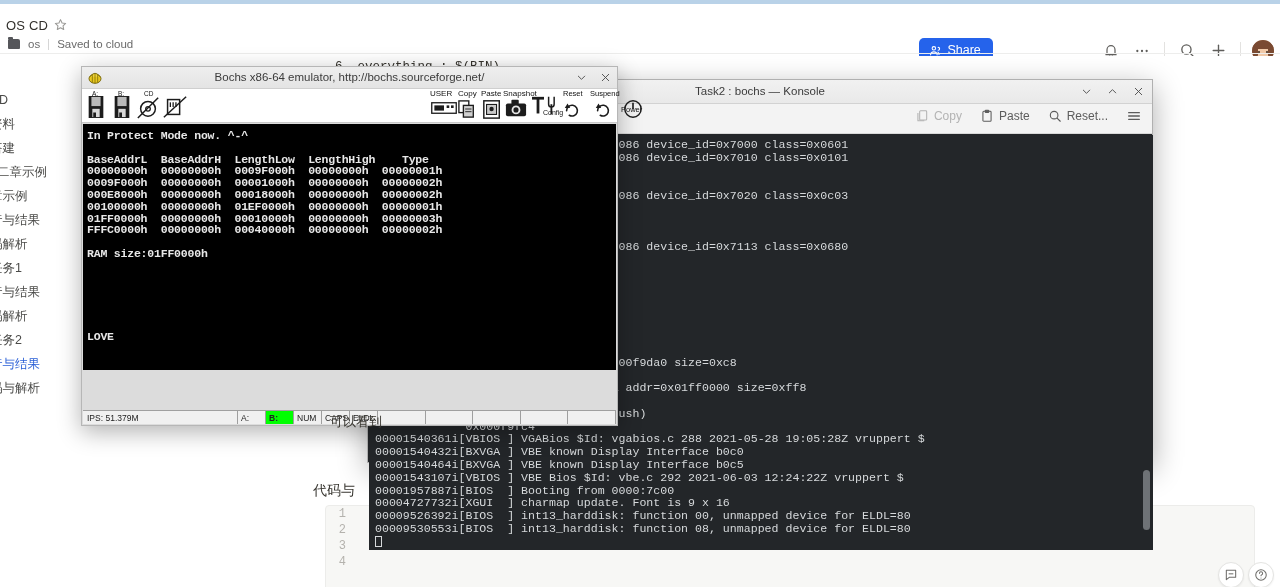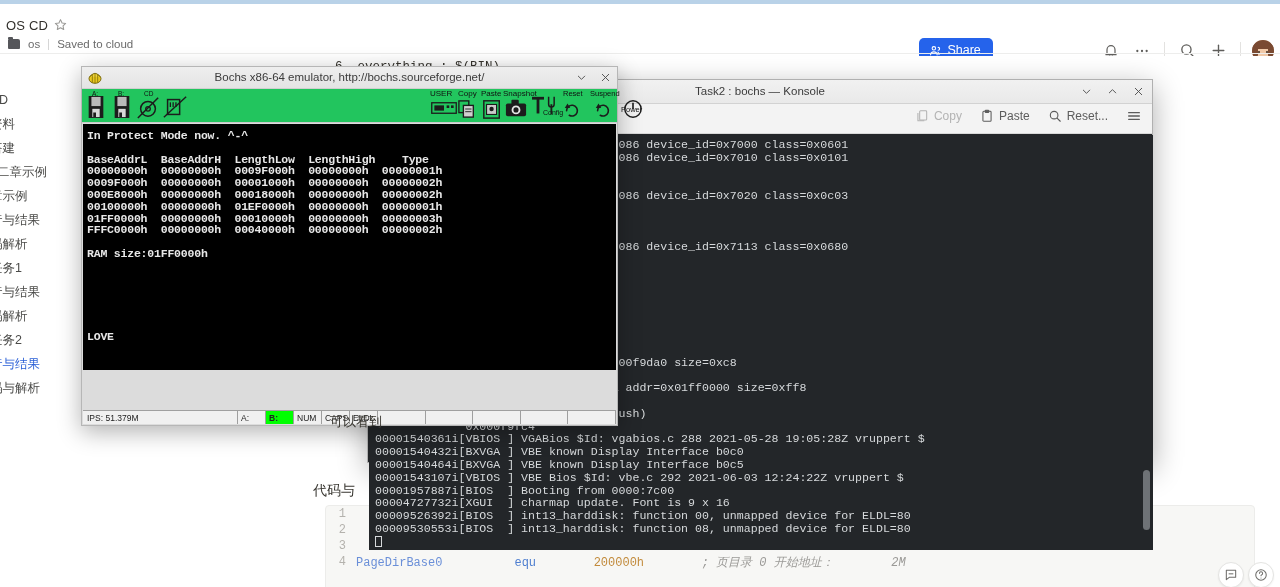--- a/index.html
+++ b/index.html
@@ -85,21 +85,21 @@
   .bochs-win {
     position:absolute; left:81px; top:66px; width:537px; height:360px;
     background:#dcdcdc; border:1px solid #b6b6b6;
     box-shadow:0 6px 22px rgba(0,0,0,.30);
   }
   .bochs-titlebar { position:relative; height:22px; background:linear-gradient(#eeeeee,#e4e4e4); border-bottom:1px solid #cfcfcf; }
   .bochs-appicon { position:absolute; left:5px; top:3px; width:16px; height:16px; }
   .bochs-title { position:absolute; left:0; right:0; top:4px; text-align:center; font-size:11.5px; color:#3b3b3b; }
   .bochs-winbtns { position:absolute; right:6px; top:3px; display:flex; gap:12px; color:#4a4a4a; }
   .bochs-winbtn { width:12px; height:14px; display:flex; align-items:center; justify-content:center; cursor:pointer; }
-  .bochs-toolbar { height:34px; background:#22c55e; border-bottom:1px solid #c9c9c9; position:relative; }
+  .bochs-toolbar { height:34px; background:#ffffff; border-bottom:1px solid #c9c9c9; position:relative; }
   .tb-icon { position:absolute; top:2px; width:22px; height:30px; cursor:pointer; }
   .tb-cap { position:absolute; font-size:6.5px; color:#111; font-family:"Liberation Sans", sans-serif; white-space:nowrap; }
 
   .bochs-screen {
     position:absolute; left:1px; top:57px; width:533px; height:246px;
     background:#000; color:#e8e8e8;
     font-family:"Liberation Mono","DejaVu Sans Mono",monospace;
     font-size:11.5px; line-height:11.8px; padding:6px 4px 0 4px;
     overflow:hidden; white-space:pre; font-weight:bold; letter-spacing:-0.2px;
   }
@@ -258,21 +258,20 @@
       <div class="code-row">
         <div class="code-gutter">2</div>
         <div class="code-text"></div>
       </div>
       <div class="code-row">
         <div class="code-gutter">3</div>
         <div class="code-text"></div>
       </div>
       <div class="code-row">
         <div class="code-gutter">4</div>
-        <div class="code-text"><span class="tok-id">PageDirBase0</span><span>          </span><span class="tok-kw">equ</span><span>        </span><span class="tok-num">200000h</span><span>        </span><span class="tok-cmt">; 页目录 0 开始地址：</span><span>        </span><span class="tok-cmt">2M</span></div>
       </div>
     </div>
 
   <div class="fab" style="left:1218px; top:562px;">
     <svg width="14" height="14" viewBox="0 0 24 24" fill="none" stroke="#6f6e6b" stroke-width="1.8" stroke-linejoin="round">
       <path d="M4 4h16v12H9l-5 4z"></path>
         <line x1="8" y1="10" x2="16" y2="10"></line>
     </svg>
   </div>
   <div class="fab" style="left:1248px; top:562px;">

